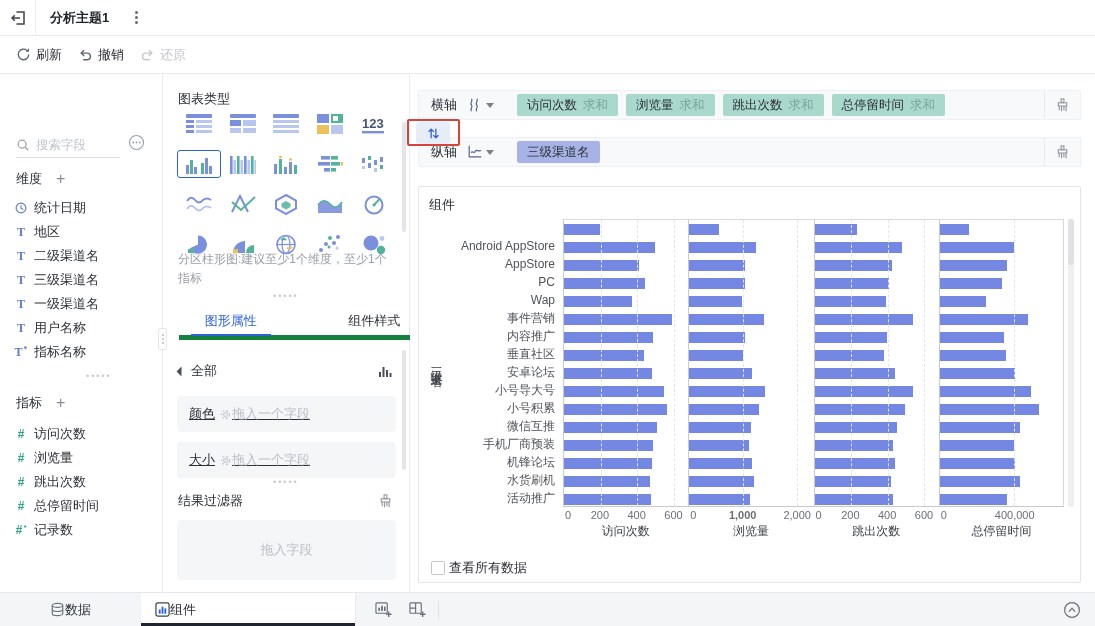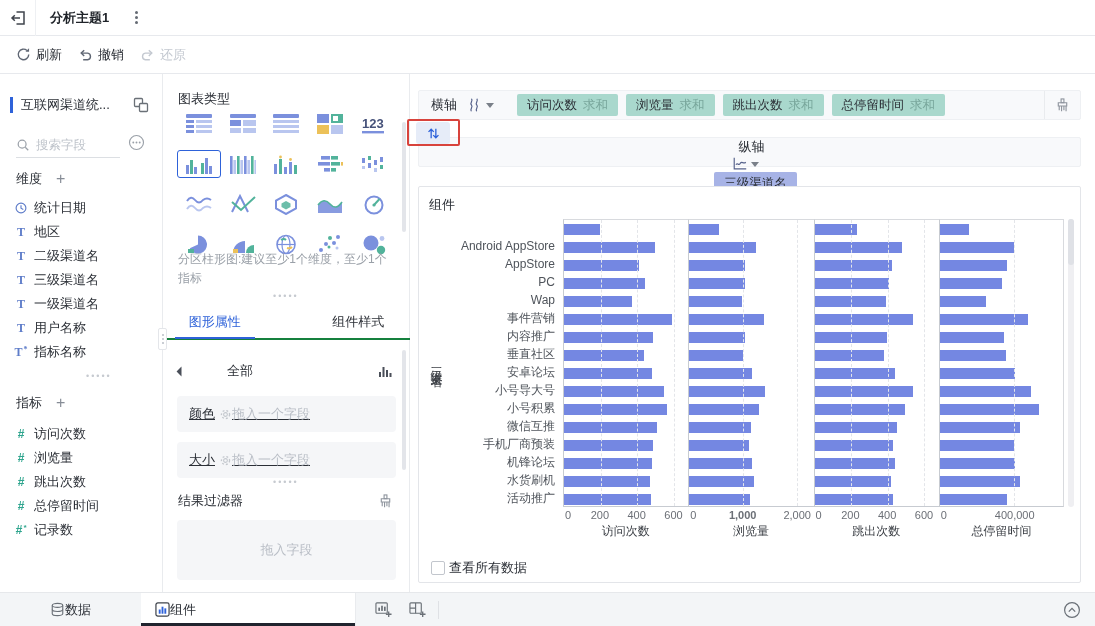--- a/index.html
+++ b/index.html
@@ -48,43 +48,43 @@
   .grip-h { position:absolute; color:#c6cad0; font-size:9px; letter-spacing:2px; line-height:4px; }
   .grip-v { position:absolute; left:158px; top:328px; width:9px; height:22px; background:#fff; border:1px solid #e4e6ea; border-radius:2px; z-index:5; display:flex; flex-direction:column; align-items:center; justify-content:center; gap:2px; cursor:col-resize; }
   .grip-v i { width:2px; height:2px; background:#b9bec6; border-radius:50%; }
 
   
   .tp-title { position:absolute; left:15px; top:16px; font-size:13px; color:#2b2f36; }
   #type-grid { position:absolute; left:14px; top:36px; width:219px; display:grid; grid-template-columns:repeat(5,1fr); row-gap:12px; }
   .type-cell { height:28px; display:flex; align-items:center; justify-content:center; border:1.5px solid transparent; border-radius:3px; cursor:pointer; }
   .type-cell.sel { border-color:var(--accent,#2e62d9); }
   .tp-hint { position:absolute; left:15px; top:176px; width:214px; font-size:12px; line-height:1.55; color:#9aa0a8; z-index:2; }
-  .tp-tabs { position:absolute; left:0; top:232px; width:247px; height:34px; border-bottom:2px solid #15803d; display:flex;gap:40px; }
+  .tp-tabs { position:absolute; left:16px; top:232px; width:247px; height:34px; border-bottom:5px solid #15803d; display:flex;gap:40px; }
   .tp-tab { flex:1; display:flex; align-items:center; justify-content:center; font-size:13px; color:#2b2f36; cursor:pointer; position:relative; }
   .tp-tab.active { color:var(--accent,#2e62d9); }
   .tp-tab.active::after { content:''; position:absolute; left:12px; right:12px; bottom:-1px; height:2px; background:var(--accent,#2e62d9); }
-  .all-row { position:absolute; left:15px; right:16px; top:288px; display:flex; align-items:center;gap:36px; }
+  .all-row { position:absolute; left:15px; right:16px; top:288px; display:flex; align-items:center; }
   .tri { width:0; height:0; border-left:7px solid #4a4f59; border-top:7px solid transparent; transform:rotate(45deg); margin-right:6px; }
   .all-label { font-size:13px; color:#2b2f36; }
   .all-row .minibars { margin-left:auto; cursor:pointer; }
   .attr-row { position:absolute; left:14px; width:219px; height:36px; background:#f5f6f8; border-radius:4px; display:flex; align-items:center; padding:0 12px;text-decoration:underline; }
   #row-color { top:322px; } #row-size { top:368px; }
   .attr-label { font-size:13px; color:#2b2f36; }
   .attr-row .gearwrap { margin-left:4px; }
   .attr-ph { font-size:13px; color:#b9bec6; }
   .rf-row { position:absolute; left:15px; right:16px; top:418px; display:flex; align-items:center; }
   .rf-label { font-size:13px; color:#2b2f36; }
   .rf-row .brushwrap { margin-left:auto; cursor:pointer; }
   .dropzone { position:absolute; left:14px; top:446px; width:219px; height:60px; background:#f5f6f8; border-radius:4px; display:flex; align-items:center; justify-content:center; font-size:13px; color:#b9bec6; }
   .tp-scroll { position:absolute; right:3px; width:4px; background:#e3e5ea; border-radius:2px; cursor:pointer; }
   #tp-scroll1 { top:48px; height:110px; } #tp-scroll2 { top:276px; height:120px; }
 
   
   .axis-row { position:absolute; left:8px; width:663px; height:30px; background:#f8f9fb; border:1px solid #eef0f3; border-radius:2px; display:flex; align-items:center; }
-  #row-haxis { top:16px; } #row-vaxis { top:63px;flex-direction:column; }
+  #row-haxis { top:16px; } #row-vaxis { top:63px; }
   .axis-label { font-size:13px; color:#2b2f36; margin-left:12px; width:34px; }
   .axis-iconwrap { display:flex; align-items:center; gap:3px; margin-left:2px; width:38px; cursor:pointer; }
   .caret { width:0; height:0; border-left:4px solid transparent; border-right:4px solid transparent; border-top:5px solid #7a8089; }
   .pillwrap { display:flex; align-items:center; gap:8px; margin-left:12px; flex:1; }
   .pill { height:22px; display:inline-flex; align-items:center; padding:0 10px; border-radius:2px; font-size:12.5px; cursor:grab; white-space:nowrap; }
   .pill.metric { background:var(--metricpill,#a9d8cd); color:#2b2f36; }
   .pill.metric .agg { color:#79a79c; margin-left:6px; }
   .pill.dim { background:var(--dimpill,#a7b3e6); color:#2b2f36; }
   .clear-cell { width:36px; height:100%; border-left:1px solid #e9ebee; display:flex; align-items:center; justify-content:center; cursor:pointer; }
   .swap-btn { position:absolute; left:6px; top:48px; width:34px; height:22px; background:#e6ecf8; border-radius:3px; display:flex; align-items:center; justify-content:center; cursor:pointer; z-index:3; }
@@ -171,30 +171,20 @@
         <svg width="15" height="15" viewBox="0 0 16 16">
             <path d="M12 6.5 H5.7 A3.6 3.6 0 0 0 5.7 13.6 H10.5" fill="none" stroke="#c3c8d0" stroke-width="1.5"></path>
             <path d="M9.4 3.4 L12.6 6.5 L9.4 9.6" fill="none" stroke="#c3c8d0" stroke-width="1.5"></path>
           </svg>
       </span>
       <span>还原</span>
     </div>
   </div>
 
   <aside class="sidebar">
-    <div class="dataset-row">
-      <span class="dataset-bar"></span>
-      <span class="dataset-name">互联网渠道统...</span>
-      <span class="dataset-switch">
-        <svg width="16" height="16" viewBox="0 0 16 16">
-            <rect x="1.5" y="1.5" width="8" height="8" rx="1" fill="none" stroke="#6a7077" stroke-width="1.3"></rect>
-            <rect x="6.5" y="6.5" width="8" height="8" rx="1" fill="#fff" stroke="#6a7077" stroke-width="1.3"></rect>
-          </svg>
-      </span>
-    </div>
     <div class="search-row">
       <span>
         <svg width="14" height="14" viewBox="0 0 16 16">
             <circle cx="7" cy="7" r="4.5" fill="none" stroke="#9aa0a8" stroke-width="1.4"></circle>
             <path d="M10.6 10.6 L14 14" stroke="#9aa0a8" stroke-width="1.4"></path>
           </svg>
       </span>
       <input placeholder="搜索字段" style="">
     </div>
     <span class="more-circle">

